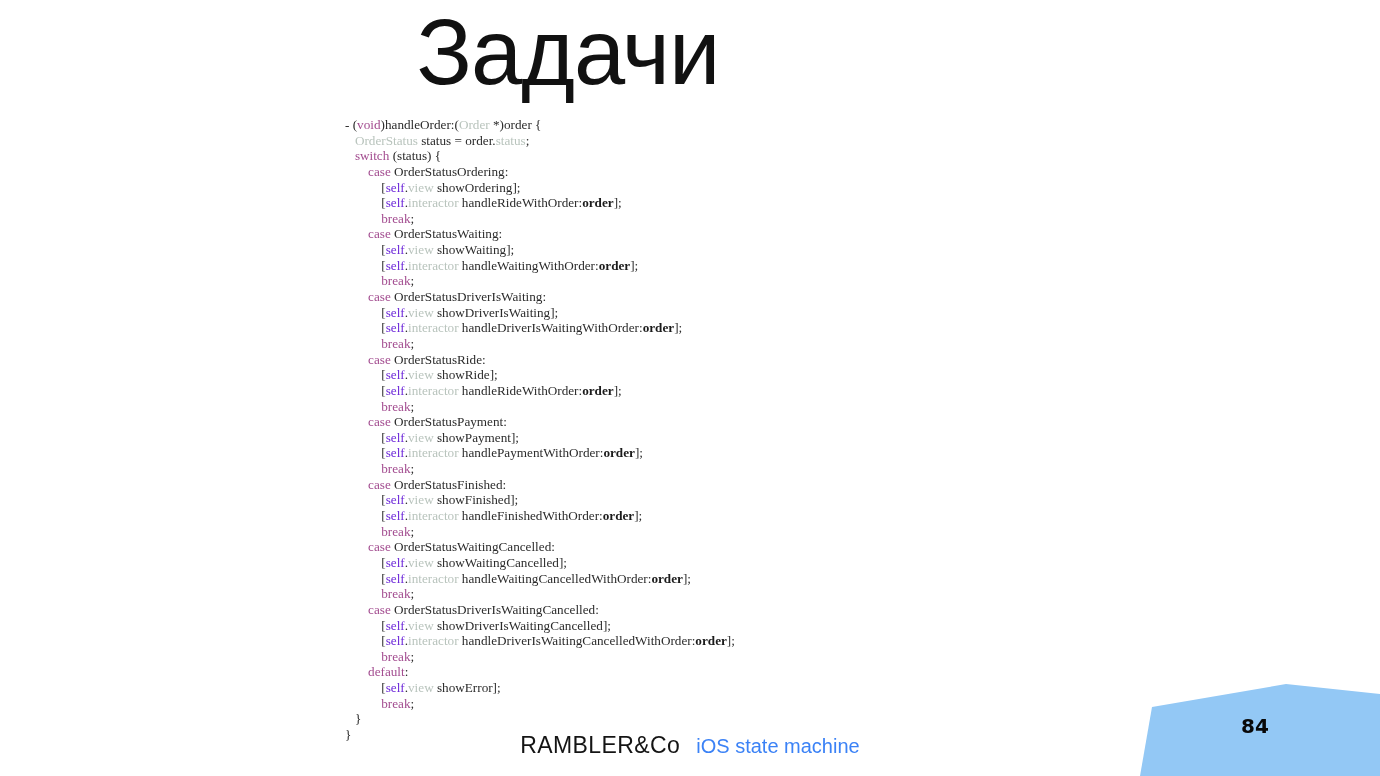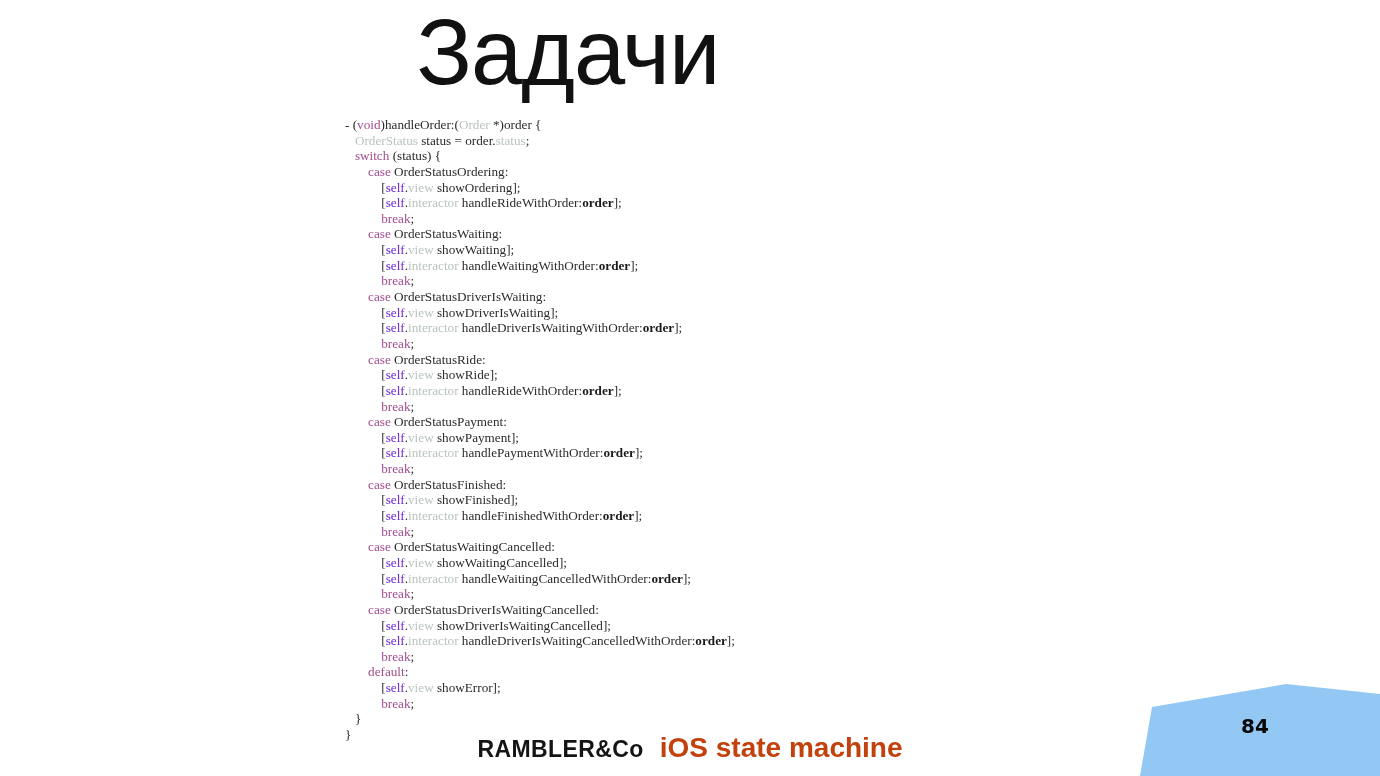--- a/index.html
+++ b/index.html
@@ -59,30 +59,30 @@
     top: 732px;
     width: 1380px;
     display: flex;
     justify-content: center;
     align-items: baseline;
     gap: 16px;
   }
   #rambler-logo {
     font-family: "Liberation Sans", sans-serif;
     font-size: 23px;
-    font-weight: 700;
+    font-weight: 400;
     color: #141414;
     letter-spacing: 0.4px;
     white-space: nowrap;
   }
   #footer-subtitle {
     font-family: "Liberation Sans", sans-serif;
-    font-size: 28px;
-    font-weight: 700;
-    color: #c2410c;
+    font-size: 20px;
+    font-weight: 400;
+    color: #3b82f6;
     white-space: nowrap;
   }
 
   
   #appsconf-badge {
     position: absolute;
     right: 0;
     bottom: 0;
     width: 250px;
     height: 106px;

